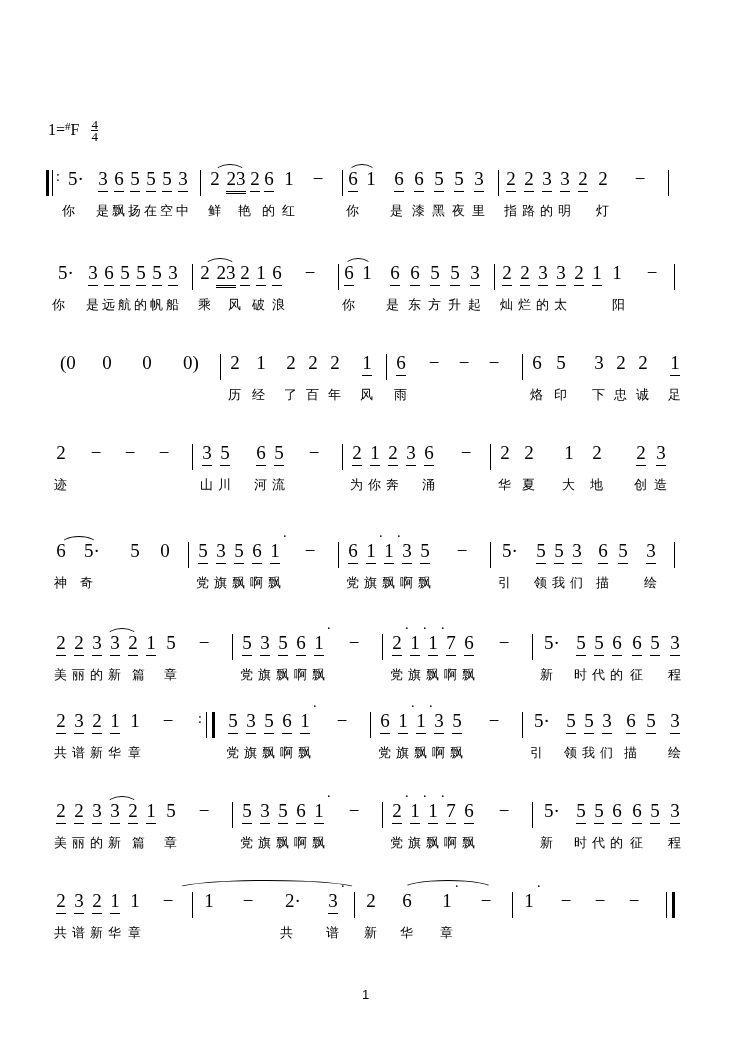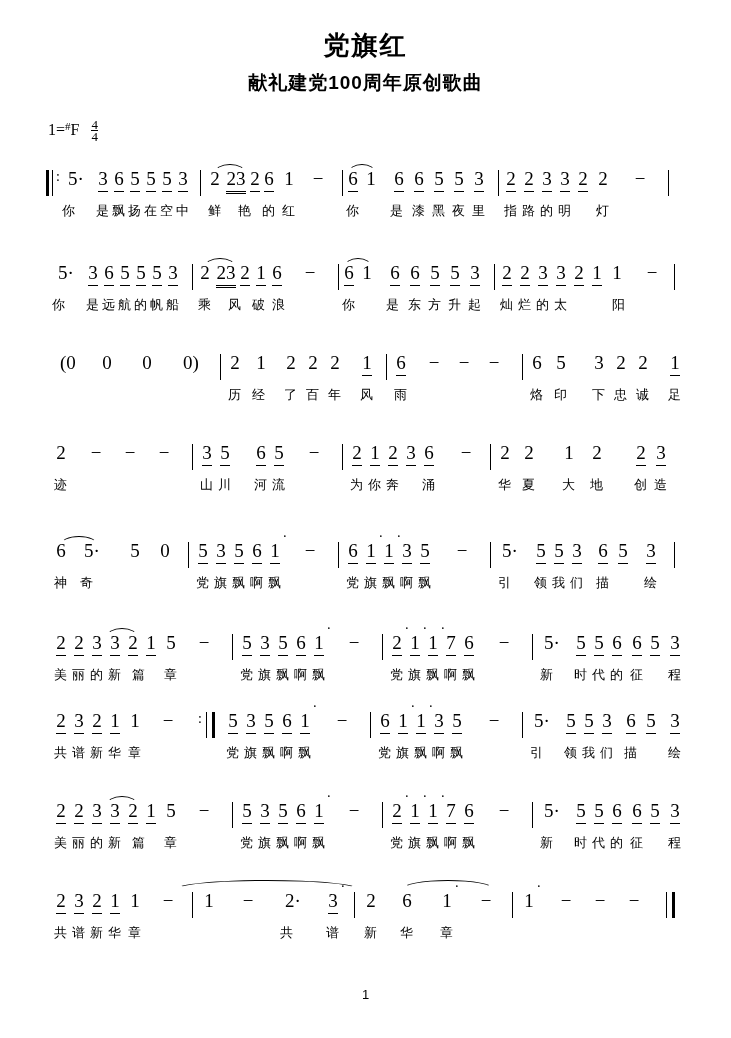--- a/index.html
+++ b/index.html
@@ -138,22 +138,20 @@
     width: 731px;
     text-align: center;
     font-size: 13px;
   }
 </style>
 </head>
 <body>
 
 <div id="page">
 
-  <div class="title">党旗红</div>
-  <div class="subtitle">献礼建党100周年原创歌曲</div>
 
 
   <div class="keysig">
     <span>1=</span><span class="sharp">#</span><span>F</span>
     <span class="meter">
       <span class="num">4</span>
       <span class="den">4</span>
     </span>
   </div>
 

